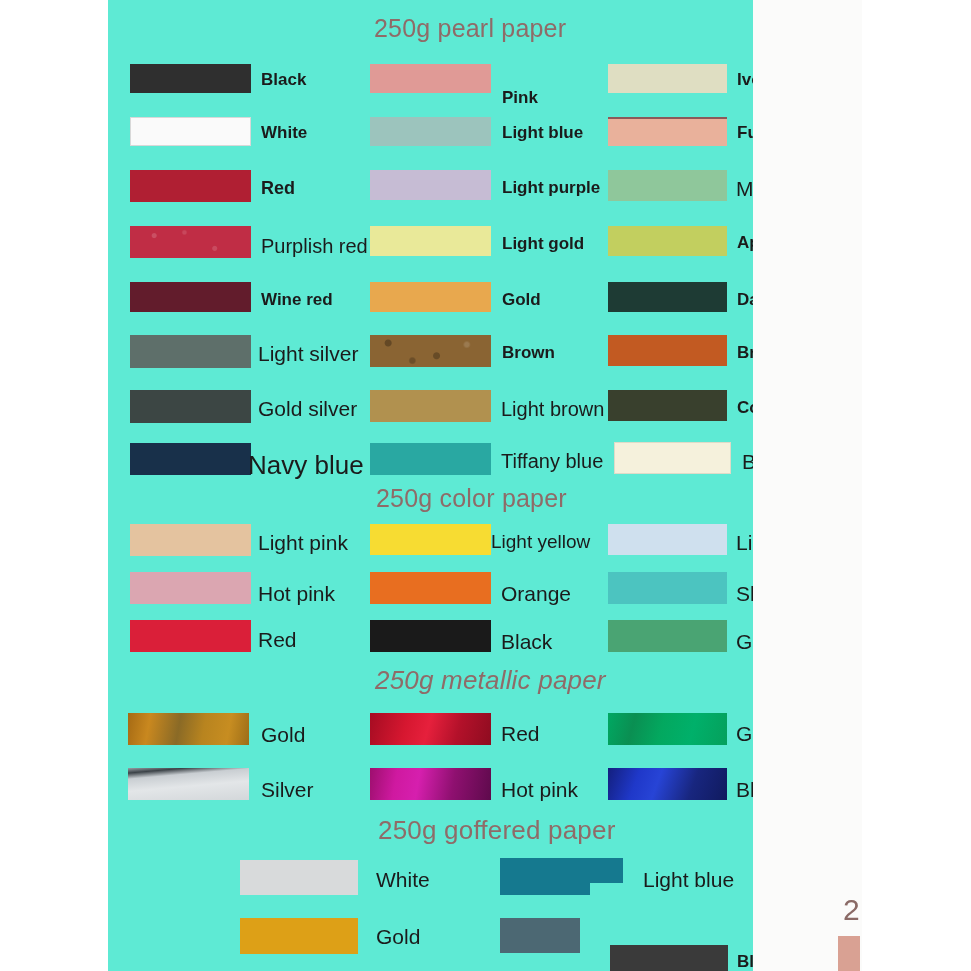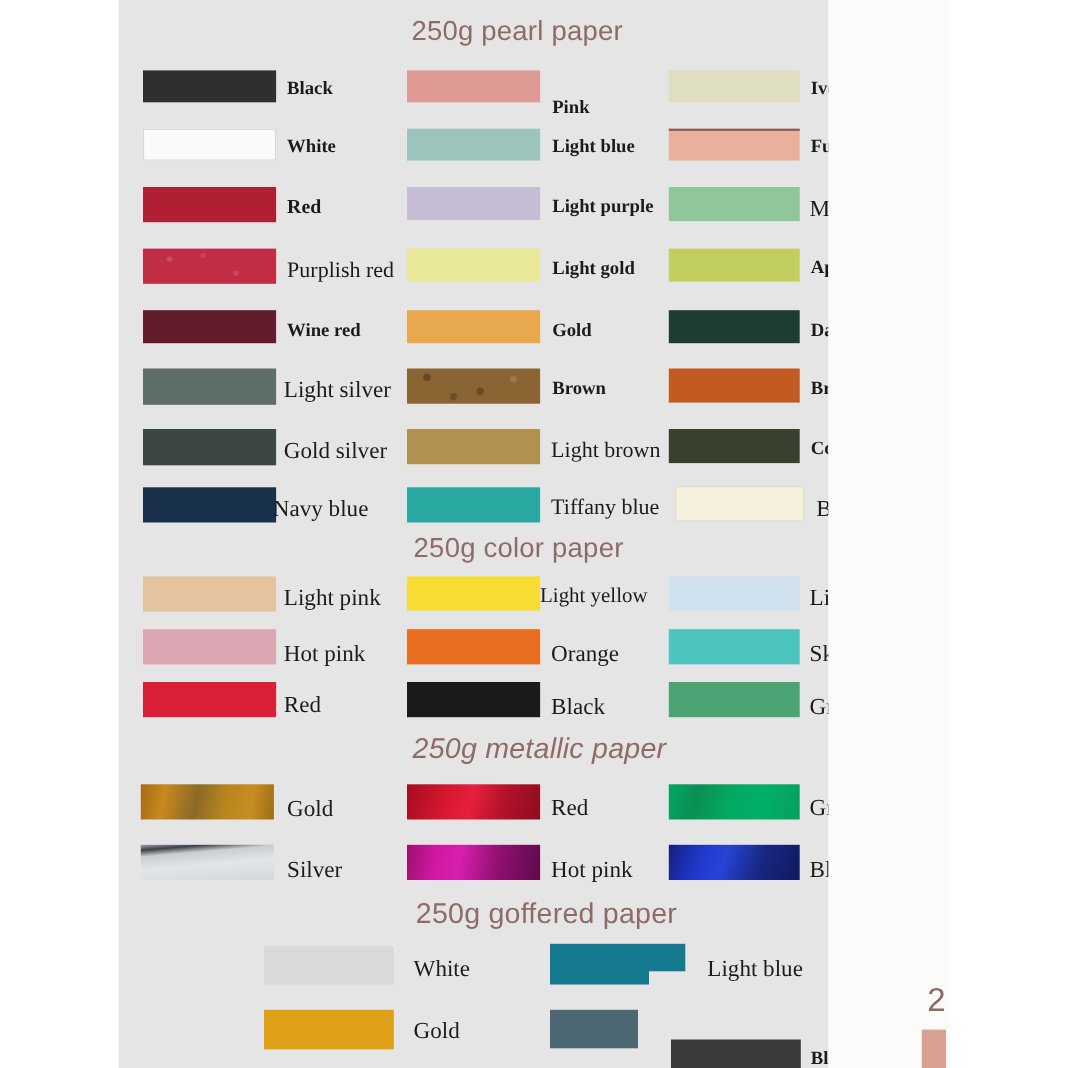--- a/index.html
+++ b/index.html
@@ -1,21 +1,21 @@
 <!DOCTYPE html>
 <html><head>
 <meta charset="utf-8">
 <style>
   html,body{margin:0;padding:0;background:#ffffff;}
   body{width:971px;height:971px;overflow:hidden;font-family:"Liberation Sans",sans-serif;}
-  #sheet{position:absolute;left:108px;top:0;width:754px;height:971px;background:#e5e5e5;overflow:hidden;}
+  #sheet{position:absolute;left:108px;top:0;width:754px;height:971px;background:#5eead4;overflow:hidden;}
   #outer{position:absolute;left:0;top:0;width:971px;height:971px;background:#ffffff;overflow:hidden;}
   .heading{position:absolute;color:#8f6b68;font-weight:400;white-space:nowrap;letter-spacing:.2px;}
   .sw{position:absolute;}
-  .lbl{position:absolute;color:#1b1b1b;white-space:nowrap;font-weight:600;font-family:Liberation Serif, serif;}
+  .lbl{position:absolute;color:#1b1b1b;white-space:nowrap;font-weight:600;}
   .lbl.thin{font-weight:400;}
   .corner-num{position:absolute;color:#8a6a66;font-weight:400;}
   .corner-sq{position:absolute;}
   .white-mask{position:absolute;background:#fdfdfd;}
 </style>
 </head>
 <body>
 
 <div id="outer">
   <div id="sheet">
@@ -37,21 +37,21 @@
     <div class="sw" style="left:22px;top:282px;width:121px;height:30px;background:#621c2c;"></div>
     <div class="lbl" style="left:153px;top:290px;font-size:17px;">Wine red</div>
 
     <div class="sw" style="left:22px;top:335px;width:121px;height:33px;background:#5e6f6a;"></div>
     <div class="lbl thin" style="left:150px;top:342px;font-size:21px;">Light silver</div>
 
     <div class="sw" style="left:22px;top:390px;width:121px;height:33px;background:#3c4644;"></div>
     <div class="lbl thin" style="left:150px;top:397px;font-size:21px;">Gold silver</div>
 
     <div class="sw" style="left:22px;top:443px;width:121px;height:32px;background:#18304a;"></div>
-    <div class="lbl thin" style="left:140px;top:450px;font-size:21px;">Navy blue</div>
+    <div class="lbl thin" style="left:140px;top:450px;font-size:26px;">Navy blue</div>
 
     <div class="sw" style="left:262px;top:64px;width:121px;height:29px;background:#e09a96;"></div>
     <div class="lbl" style="left:394px;top:70px;font-size:17px;margin-top:18px;">Pink</div>
 
     <div class="sw" style="left:262px;top:117px;width:121px;height:29px;background:#9cc4bd;"></div>
     <div class="lbl" style="left:394px;top:123px;font-size:17px;">Light blue</div>
 
     <div class="sw" style="left:262px;top:170px;width:121px;height:30px;background:#c6bcd4;"></div>
     <div class="lbl" style="left:394px;top:178px;font-size:17px;">Light purple</div>
 

